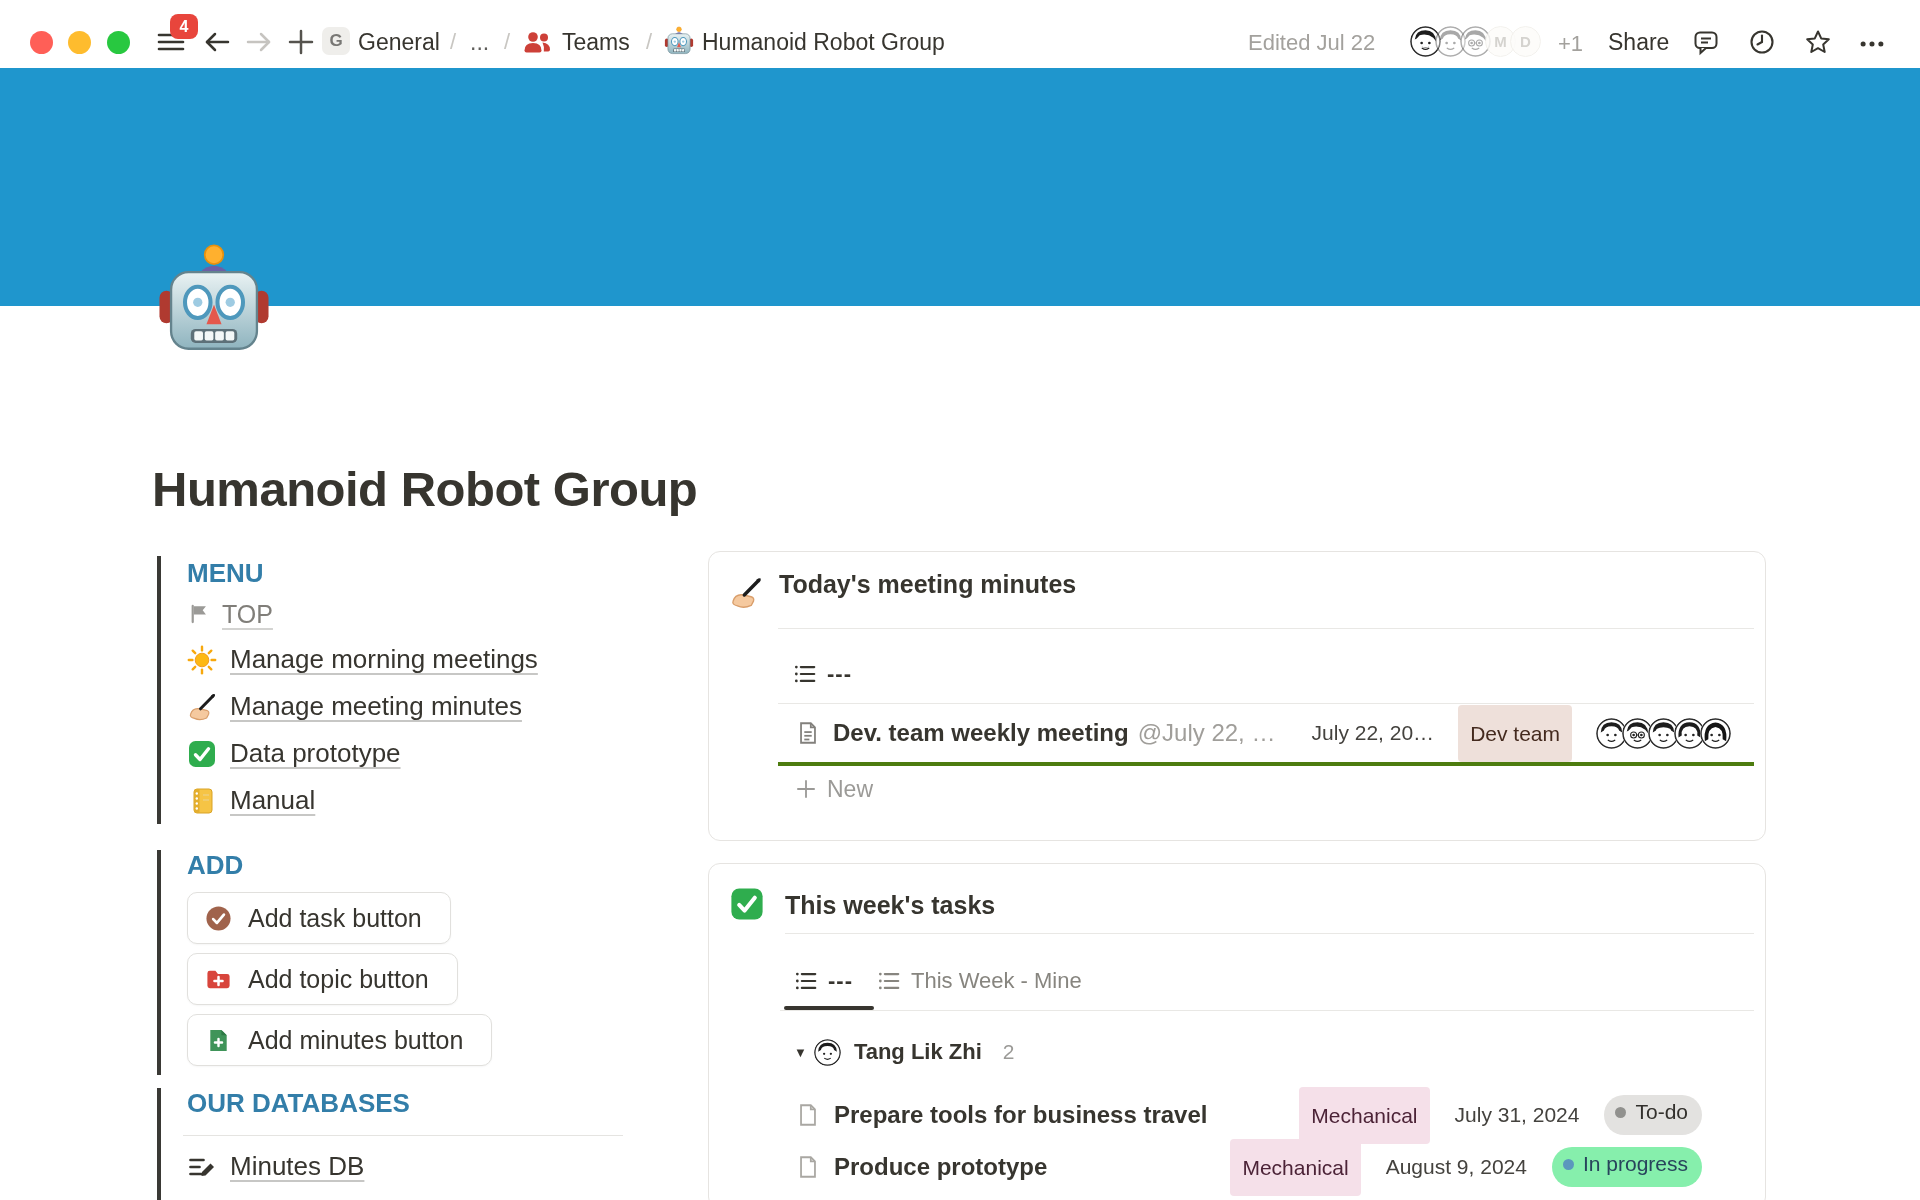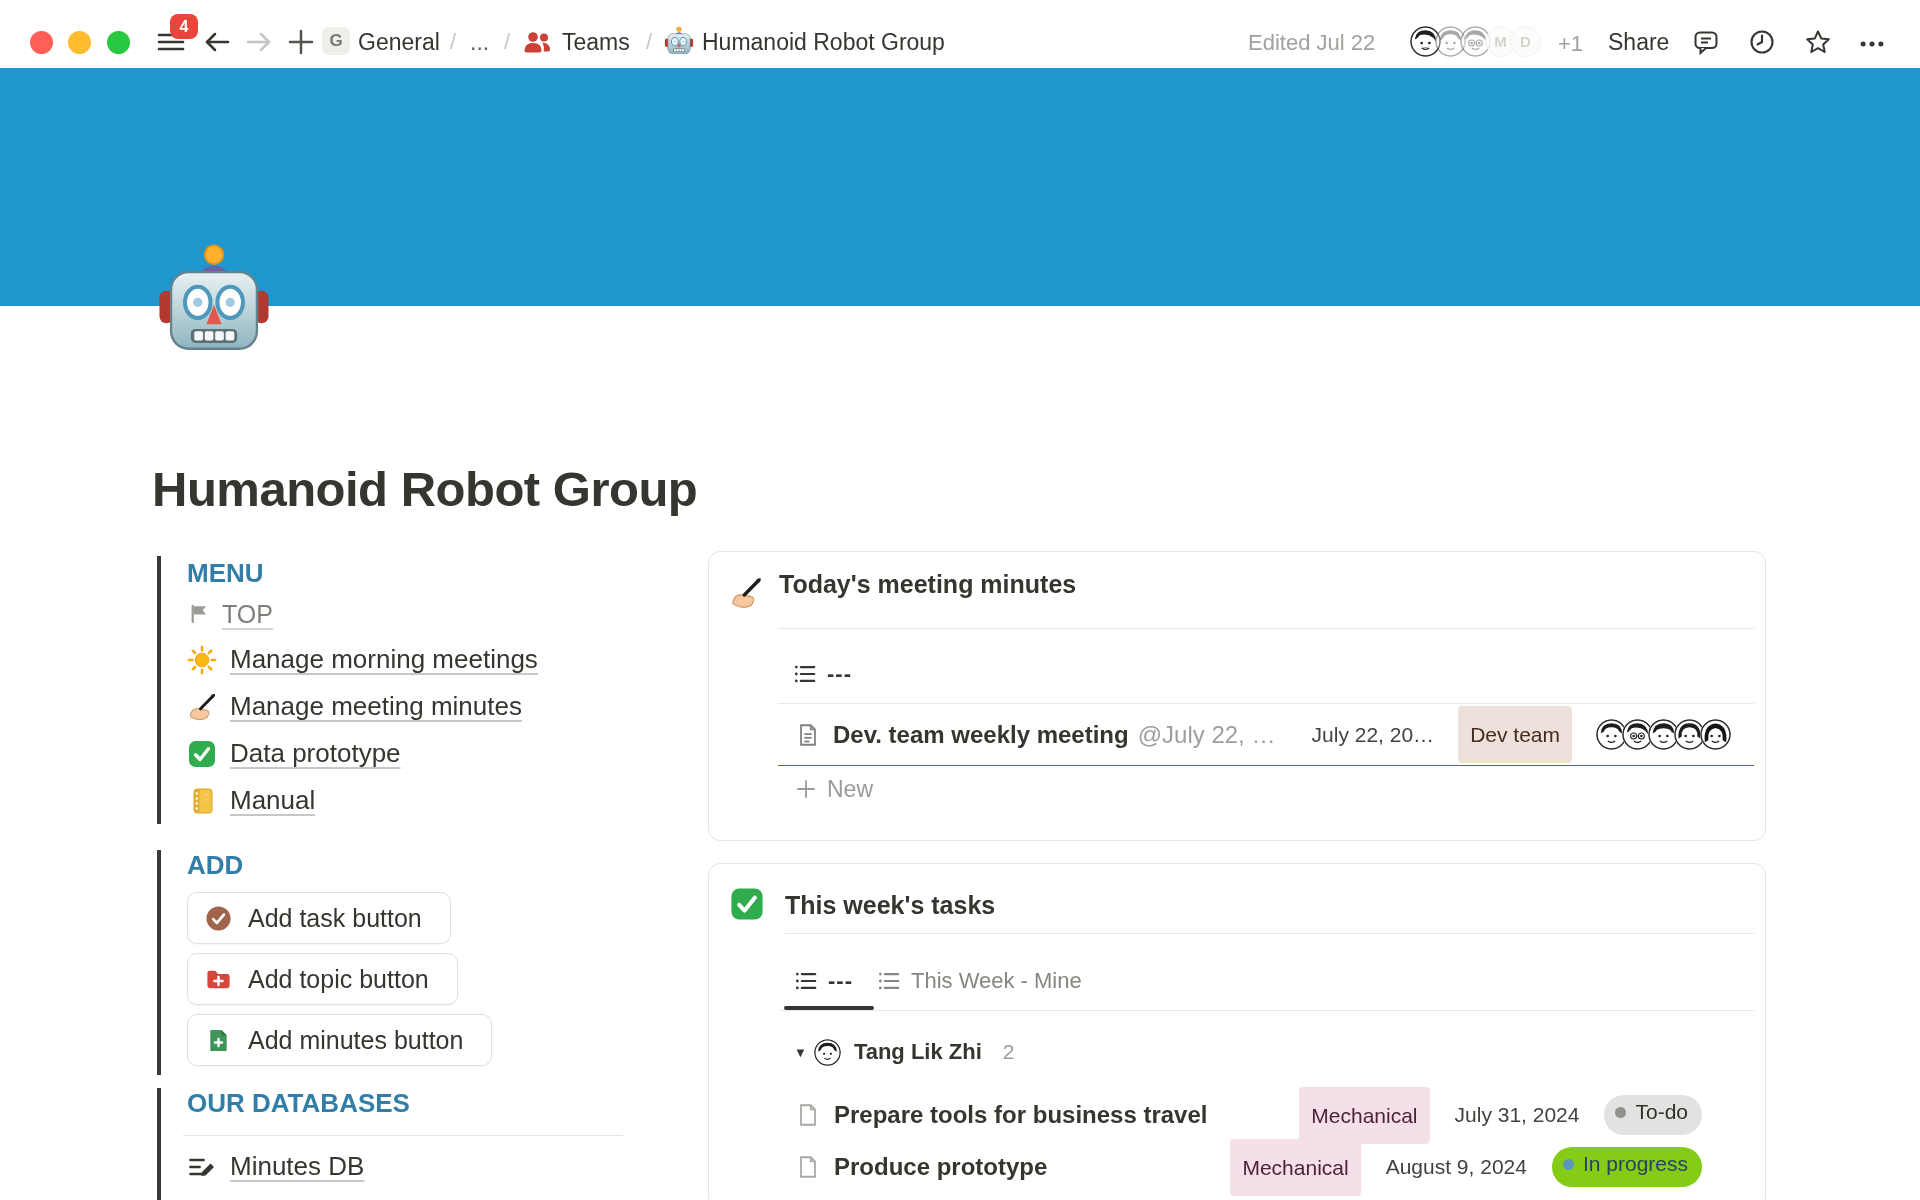--- a/index.html
+++ b/index.html
@@ -92,21 +92,21 @@
   .tab-inactive{color:#87857F;}
   .tab-inactive .tab-label{font-weight:400;letter-spacing:0;}
 
   
   #m-emoji{left:20px;top:24px;width:34px;height:34px;}
   #m-title{left:70px;top:18px;}
   #m-div1{left:69px;right:11px;top:76px;}
   #m-tab{position:absolute;left:84px;top:109px;color:#37352F;}
   #m-div2{left:69px;right:11px;top:151px;}
   #meeting-row{position:absolute;left:69px;right:11px;top:152px;height:62px;display:flex;align-items:center;
-    gap:24px;padding:0 23px 0 17px;border-bottom:1px solid #4d7c0f;box-sizing:border-box;cursor:pointer;}
+    gap:24px;padding:0 23px 0 17px;border-bottom:4px solid #4d7c0f;box-sizing:border-box;cursor:pointer;}
   .doc-ic{width:26px;height:26px;flex:none;}
   #meeting-title-group{flex:1;white-space:nowrap;overflow:hidden;margin-left:-12px;}
   #meeting-title-group .t{font-size:24px;font-weight:600;color:#37352F;}
   #meeting-title-group .m{font-size:24px;color:#A09E9A;margin-left:9px;}
   .cell-date{font-size:21px;color:#44423E;white-space:nowrap;}
   .tag{font-size:21px;line-height:21px;padding:18px 12px;border-radius:4px;white-space:nowrap;}
   .tag-brown{background:#EEE0DA;color:#442A1E;}
   .tag-pink{background:#F5E0E9;color:#4C2337;}
   #meeting-avatars{display:flex;}
   #meeting-avatars .av{width:31px;height:31px;margin-left:-5px;}
@@ -130,21 +130,21 @@
   #group-name{font-size:22px;font-weight:600;}
   #group-count{font-size:21px;color:#9B9A97;margin-left:8px;}
   .task-row{position:absolute;left:69px;right:11px;height:50px;display:flex;align-items:center;
     gap:25px;padding:0 52px 0 17px;box-sizing:border-box;cursor:pointer;}
   #task-row-0{top:226px;} #task-row-1{top:278px;}
   .task-title{flex:1;font-size:24px;font-weight:600;color:#37352F;white-space:nowrap;overflow:hidden;margin-left:-12px;}
   .pill{display:flex;align-items:center;gap:9px;border-radius:999px;padding:5px 14px 11px 11px;
     font-size:21px;white-space:nowrap;}
   .pill .dot{width:11px;height:11px;border-radius:50%;}
   .pill-gray{background:#E3E2E0;color:#32302C;} .pill-gray .dot{background:#91918E;}
-  .pill-blue{background:#84cc16;color:#28445C;} .pill-blue .dot{background:#5B97BD;}
+  .pill-blue{background:#86efac;color:#28445C;} .pill-blue .dot{background:#5B97BD;}
 </style>
 </head>
 <body>
 
 <div id="toolbar">
   <div class="tl" id="tl-red"></div>
   <div class="tl" id="tl-yellow"></div>
   <div class="tl" id="tl-green"></div>
 
   <div class="tbtn" id="sidebar-btn">

